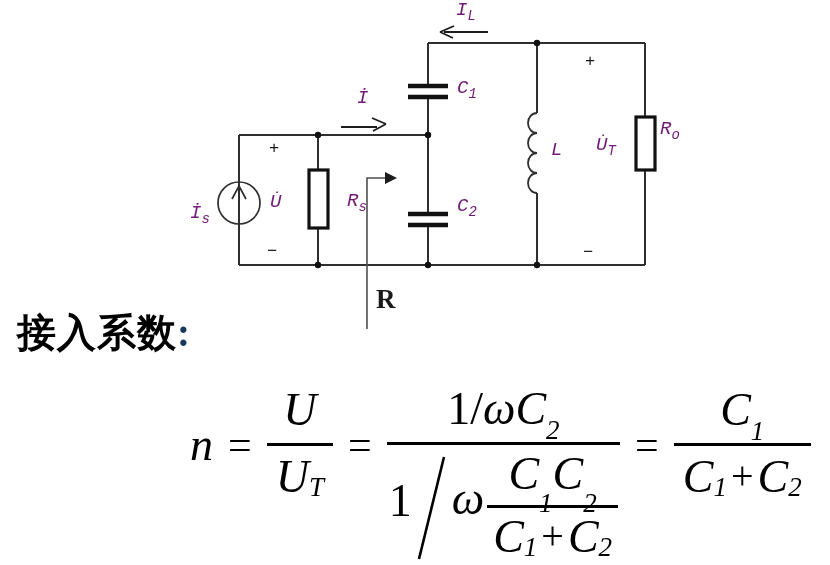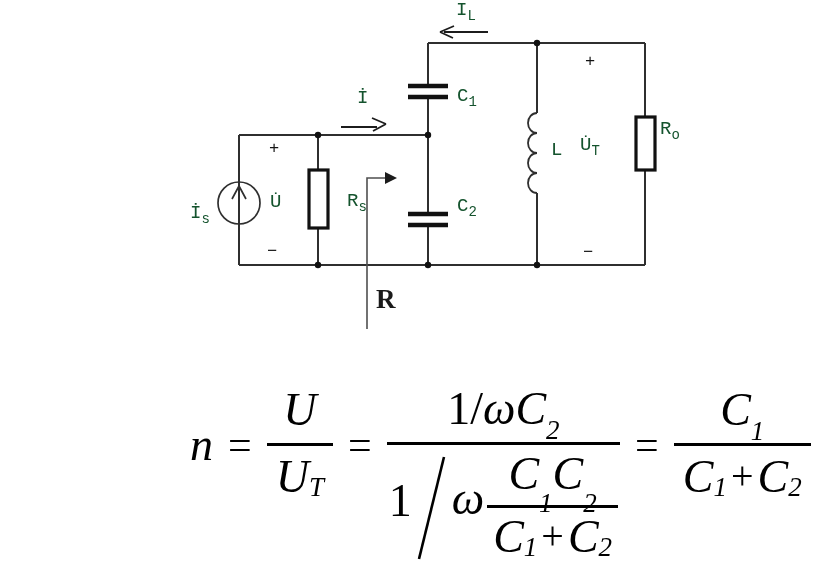--- a/index.html
+++ b/index.html
@@ -1,21 +1,21 @@
 <!DOCTYPE html>
 <html><head>
 <meta charset="utf-8">
 <style>
   html,body{margin:0;padding:0;background:#fff;}
   .canvas{position:relative;width:830px;height:565px;background:#ffffff;overflow:hidden;
           font-family:"Liberation Sans",sans-serif;}
   
   .circuit-svg{position:absolute;left:0;top:0;}
   .clabel{position:absolute;font-family:"Liberation Mono",monospace;font-size:19px;
-          line-height:1;color:#14532d;white-space:nowrap;}
+          line-height:1;color:#701a75;white-space:nowrap;font-style:italic;}
   .clabel .sub{font-size:14px;vertical-align:-5px;}
   .pol{position:absolute;font-family:"Liberation Mono",monospace;font-size:17px;
        line-height:1;color:#141414;}
   .rpointer-label{position:absolute;font-family:"Liberation Serif",serif;
        font-weight:bold;font-size:27px;line-height:1;color:#1a1a1a;}
   
   .heading{position:absolute;left:17px;top:311px;font-family:"Liberation Serif",serif;
            font-weight:bold;font-size:39px;line-height:1.15;color:#000;letter-spacing:1px;}
   .heading .colon{font-weight:bold;}
   
@@ -104,29 +104,32 @@
     </g>
   </svg>
 
   <div class="clabel" style="left:190px;top:204px"><span>İ</span><span class="sub">s</span></div>
   <div class="pol" style="left:269px;top:140px">+</div>
   <div class="clabel" style="left:270px;top:193px"><span>U̇</span></div>
   <div class="pol" style="left:267px;top:243px">−</div>
   <div class="clabel" style="left:347px;top:192px"><span>R</span><span class="sub">s</span></div>
   <div class="clabel" style="left:357px;top:89px"><span>İ</span></div>
   <div class="clabel" style="left:456px;top:1px"><span>I</span><span class="sub">L</span></div>
-  <div class="clabel" style="left:457px;top:87px"><span>C</span><span class="sub">1</span></div>
+  <div class="clabel" style="left:457px;top:79px"><span>C</span><span class="sub">1</span></div>
   <div class="clabel" style="left:457px;top:197px"><span>C</span><span class="sub">2</span></div>
   <div class="clabel" style="left:551px;top:141px"><span>L</span></div>
   <div class="pol" style="left:585px;top:53px">+</div>
-  <div class="clabel" style="left:580px;top:136px"><span>U̇</span><span class="sub">T</span></div>
+  <div class="clabel" style="left:596px;top:136px"><span>U̇</span><span class="sub">T</span></div>
   <div class="pol" style="left:583px;top:244px">−</div>
   <div class="clabel" style="left:660px;top:120px"><span>R</span><span class="sub">o</span></div>
   <div class="rpointer-label" style="left:376px;top:286px">R</div>
 
+  <div class="heading">
+    <span>接入系数</span><span class="colon" style="color:#17375e">:</span>
+  </div>
 
   <div class="formula">
     <span class="fv">n</span>
     <span class="fop">=</span>
 
     <span class="frac frac1">
       <span class="num">
           <span class="fv">U</span>
         </span>
       <span class="rule"></span>

